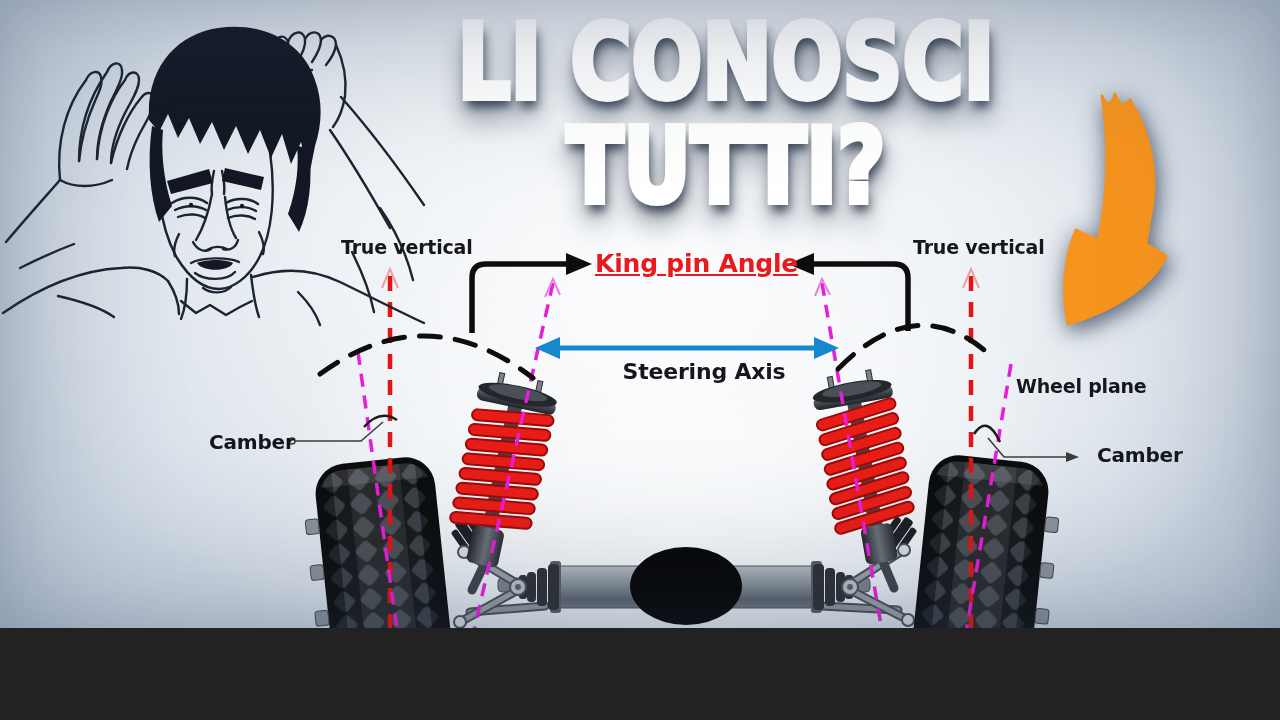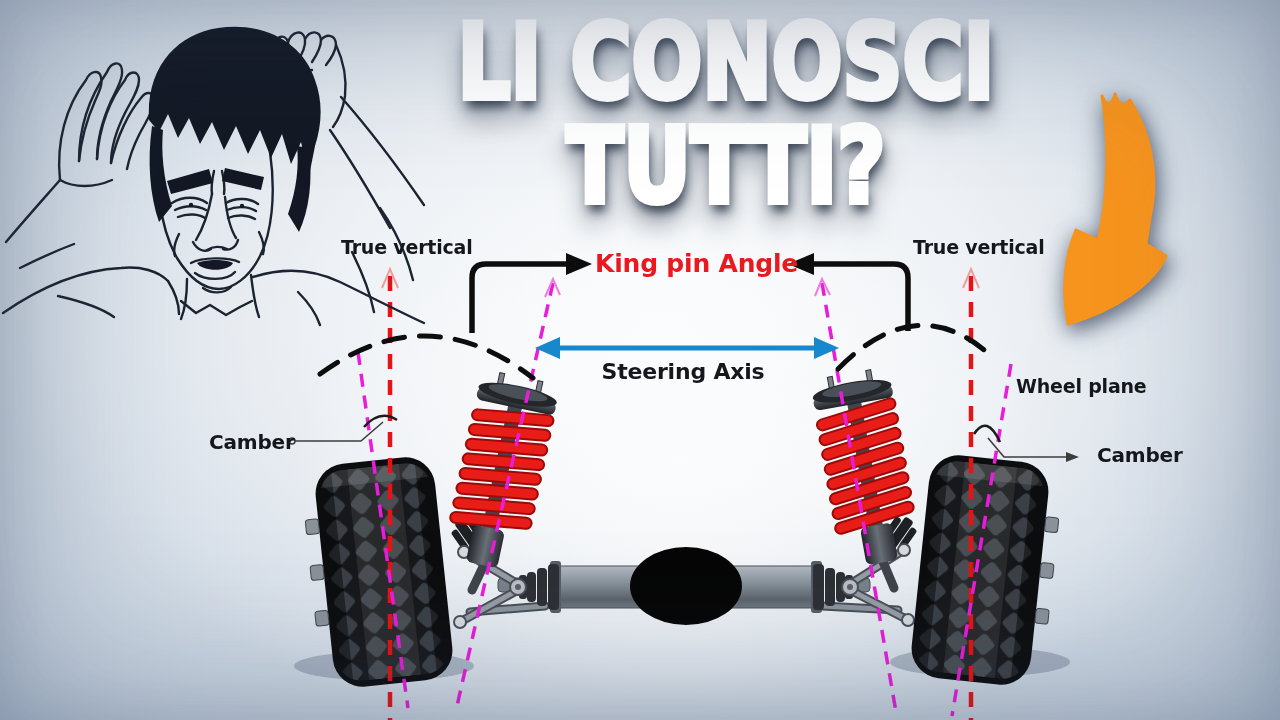--- a/index.html
+++ b/index.html
@@ -1,17 +1,17 @@
 <!DOCTYPE html>
 <html><head>
 <meta charset="utf-8">
 <style>
   html,body{margin:0;padding:0;background:#222;}
   .stage{
-    position:relative;width:1280px;height:720px;overflow:hidden;
+    position:relative;width:1280px;height:628px;overflow:hidden;
     font-family:"DejaVu Sans","Liberation Sans",sans-serif;
     background:
       radial-gradient(ellipse 640px 420px at 52% 46%, rgba(252,253,254,0.95) 0%, rgba(250,251,252,0.55) 55%, rgba(250,251,252,0) 100%),
       radial-gradient(ellipse 1500px 980px at 50% 42%, #e9edf1 0%, #d3dce6 40%, #b3c3d6 72%, #8ba3c1 100%);
   }
   .stage::after{
     content:"";position:absolute;inset:0;pointer-events:none;
     box-shadow: inset 0 0 170px rgba(47,66,94,0.38), inset 0 0 50px rgba(47,66,94,0.12);
   }
   .abs{position:absolute;}
@@ -312,19 +312,19 @@
     <div>LI CONOSCI</div>
     <div>TUTTI?</div>
   </div>
 
   <svg class="abs" style="left:1048px;top:88px;filter:drop-shadow(3px 7px 9px rgba(40,55,80,0.55)) drop-shadow(0 2px 14px rgba(40,55,80,0.35));" width="140" height="250" viewBox="0 0 140 250">
     <path d="M54,8 C58,18 64,18 67,6 C70,16 76,20 82,12 C102,44 112,86 102,130 L98,156 L118,168 C106,196 68,222 20,236 C14,204 16,170 28,142 L50,152 C60,112 62,54 54,8 Z" fill="#f7941d" stroke="#f7941d" stroke-width="3" stroke-linejoin="round"></path>
   </svg>
 
   <div class="lbl" style="left:341px;top:236px;font-size:19px;">True vertical</div>
   <div class="lbl" style="left:913px;top:236px;font-size:19px;">True vertical</div>
-  <div class="lbl lbl-kpa" style="left:595px;top:249px;width:200px;text-align:right;font-size:25px;">King pin Angle</div>
-  <div class="lbl" style="left:583px;top:359px;width:200px;text-align:center;font-size:22px;">Steering Axis</div>
+  <div class="lbl lbl-kpa" style="left:595px;top:249px;width:200px;text-align:right;font-size:25px;text-decoration:underline;">King pin Angle</div>
+  <div class="lbl" style="left:604px;top:359px;width:200px;text-align:center;font-size:22px;">Steering Axis</div>
   <div class="lbl" style="left:209px;top:430px;font-size:20px;">Camber</div>
   <div class="lbl" style="left:1097px;top:443px;font-size:20px;">Camber</div>
   <div class="lbl" style="left:1016px;top:375px;font-size:19px;">Wheel plane</div>
 
 </div>
 
 </body></html>

